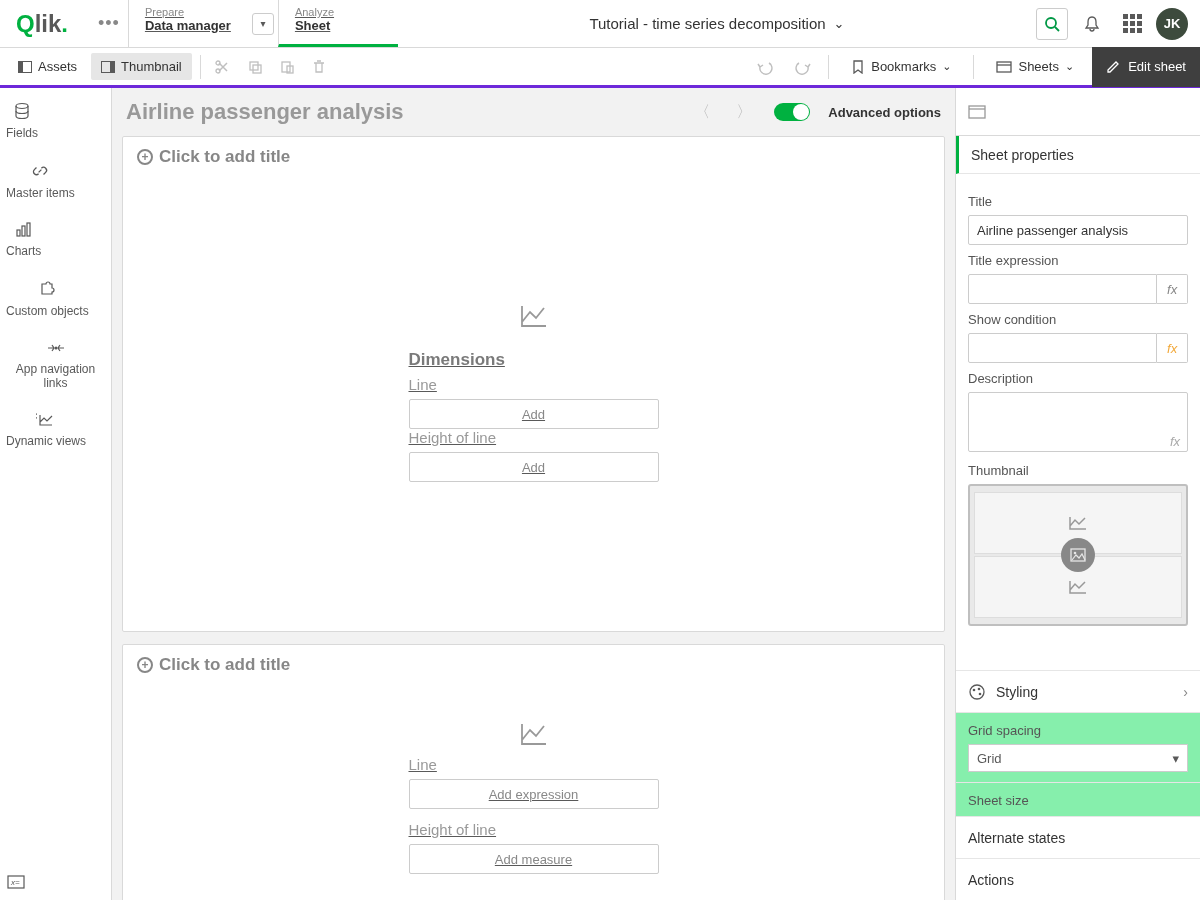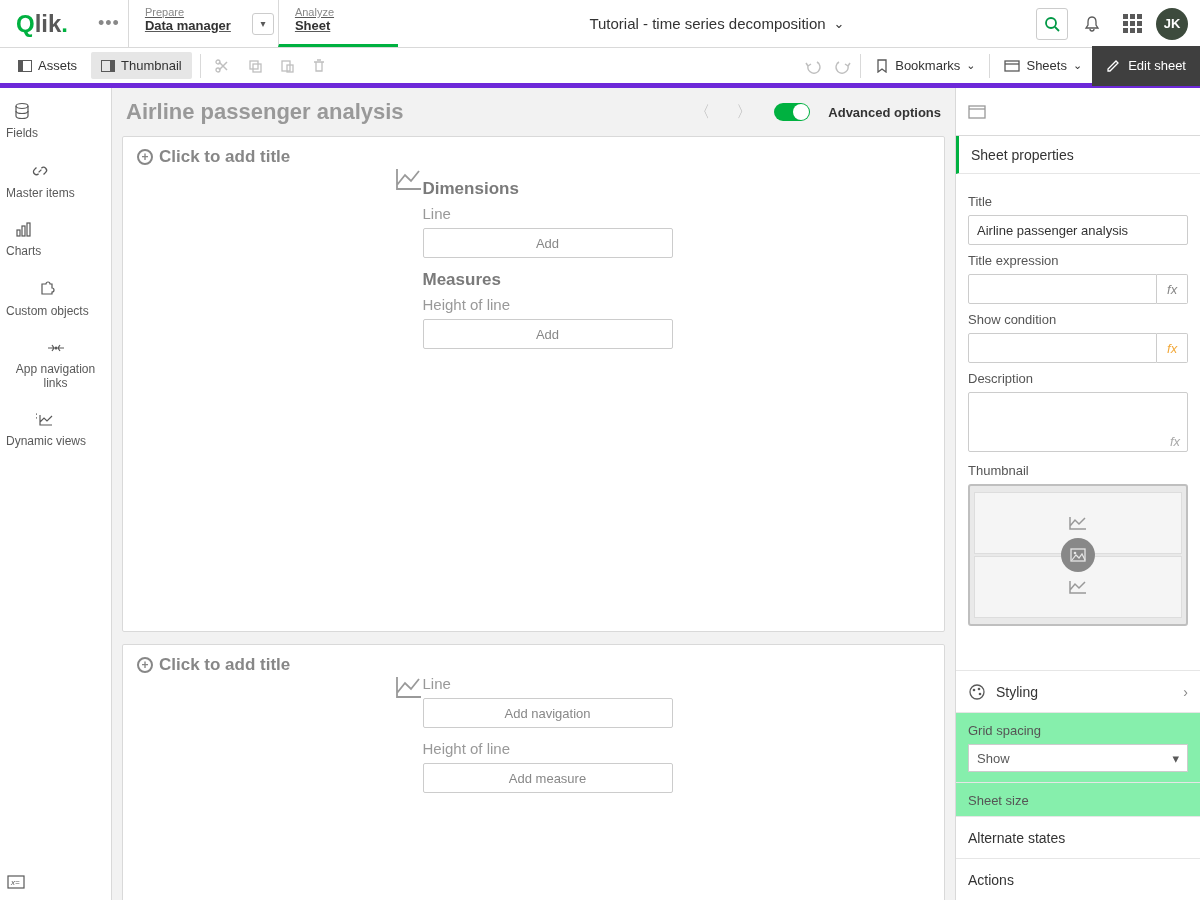--- a/index.html
+++ b/index.html
@@ -16,26 +16,26 @@
   .nav-tab .main { font-size: 13px; color: #333; font-weight: 600; }
   .nav-tab.active { border-bottom: 3px solid #00b140; }
   .nav-tab .chev { position:absolute; right:4px; top:50%; transform:translateY(-50%); width:22px; height:22px; border:1px solid #ccc; border-radius:3px; display:flex; align-items:center; justify-content:center; font-size:10px; color:#595959; background:#fff;}
   .header-title { flex:1; display:flex; align-items:center; justify-content:center; font-size:15px; color:#333; font-weight:400; gap:8px; }
   .header-right { display:flex; align-items:center; gap:8px; padding-right:12px;}
   .icon-btn { width:32px; height:32px; border:1px solid #ccc; border-radius:3px; display:flex; align-items:center; justify-content:center; color:#595959; background:#fff;}
   .icon-btn.plain { border:none; }
   .avatar { width:32px; height:32px; border-radius:50%; background:#3d4b3d; color:#fff; display:flex; align-items:center; justify-content:center; font-weight:600; font-size:13px;}
   
   
-  .toolbar { height: 40px; display:flex; align-items:center; border-bottom:5px solid #6d28d9; padding: 0 8px; gap:4px;}
+  .toolbar { height: 40px; display:flex; align-items:center; border-bottom:3px solid #6d28d9; padding: 0 8px; gap:4px;}
   .tool-tab { display:flex; align-items:center; gap:6px; padding: 6px 10px; border-radius:2px; color:#333; font-size:13px;}
   .tool-tab.pressed { background:#e6e6e6; }
   .tool-sep { width:1px; height:24px; background:#d9d9d9; margin: 0 4px;}
   .tool-ico { width:28px; height:28px; display:flex; align-items:center; justify-content:center; color:#b3b3b3; }
-  .toolbar-right { margin-left:auto; display:flex; align-items:center; gap:0;}
+  .toolbar-right { margin-left:auto; display:flex; align-items:center; gap:8px;}
   .tb-btn { display:flex; align-items:center; gap:6px; padding: 6px 10px; color:#333; }
   .edit-sheet { background:#3f3f3f; color:#fff; height:40px; padding: 0 14px; display:flex; align-items:center; gap:8px; margin-right:-8px;}
   
   
   .main { display:flex; height: calc(900px - 48px - 40px); }
   .left-rail { width:112px; border-right:1px solid #d9d9d9; display:flex; flex-direction:column; align-items:flex-start; padding-top: 14px; gap:22px; position:relative;}
   .rail-item { display:flex; flex-direction:column; align-items:center; gap:6px; color:#595959; font-size:12px; text-align:center; padding: 0 6px;}
   .rail-item .ri-icon { font-size:18px; color:#595959;}
   .rail-bottom { position:absolute; bottom:10px; }
   
@@ -48,21 +48,21 @@
   .toggle { width:36px; height:18px; border-radius:10px; background:#00b140; position:relative;}
   .toggle .knob { position:absolute; right:1px; top:1px; width:16px; height:16px; background:#fff; border-radius:50%;}
   .adv-label { color:#333; font-weight:600; font-size:13px; }
   
   .canvas-body { flex:1; overflow:auto; padding: 0 10px 10px;}
   .viz-card { background:#fff; border:1px solid #d9d9d9; border-radius:2px; margin-bottom:12px; padding: 10px 14px; }
   .viz-card.tall { height: 496px; }
   .viz-card.short { height: 290px; }
   .add-title { display:flex; align-items:center; gap:6px; font-size:17px; font-weight:700; color:#878787;}
   .plus-circ { width:16px; height:16px; border:2px solid #878787; border-radius:50%; display:inline-flex; align-items:center; justify-content:center; font-size:12px; line-height:1; }
-  .viz-inner { display:flex; flex-direction:row; align-items:flex-start; justify-content:center; height: calc(100% - 22px);}
+  .viz-inner { display:flex; flex-direction:column; align-items:center; justify-content:center; height: calc(100% - 22px); text-decoration: underline;}
   .chart-icon-lg { font-size:26px; color:#999; margin-bottom:10px;}
   .spec-block { width: 250px; }
   .spec-h { font-size:17px; font-weight:700; color:#7a7a7a; margin-top:12px; margin-bottom:6px;}
   .spec-sub { font-size:15px; color:#999; margin-bottom:6px;}
   .add-btn { width:100%; height:30px; border:1px solid #ccc; background:#fff; color:#888; font-size:13px; display:flex; align-items:center; justify-content:center; border-radius:2px;}
   
   
   .right-panel { width:245px; border-left:1px solid #d9d9d9; background:#fff; display:flex; flex-direction:column; overflow:hidden;}
   .rp-top { height:48px; border-bottom:1px solid #d9d9d9; display:flex; align-items:center; padding-left:12px; color:#888; font-size:16px;}
   .rp-tab { height:38px; display:flex; align-items:center; padding-left:12px; border-left:3px solid #00b140; font-size:14px; color:#333; border-bottom:1px solid #e6e6e6;}
@@ -313,21 +313,20 @@
               <svg width="28" height="24">
                 <path d="M2 2 L2 22 L26 22 M2 18 L10 8 L16 14 L24 4" fill="none" stroke="#999" stroke-width="1.8"></path>
               </svg>
             </div>
           <div class="spec-block">
             <div class="spec-h">Dimensions</div>
             <div class="spec-sub">Line</div>
             <div class="add-btn">
                 <span>Add</span>
               </div>
-            <div class="spec-h">Measures</div>
             <div class="spec-sub">Height of line</div>
             <div class="add-btn">
                 <span>Add</span>
               </div>
           </div>
         </div>
       </div>
 
       <div class="viz-card short">
         <div class="add-title">
@@ -336,21 +335,21 @@
         </div>
         <div class="viz-inner" style="padding-top:0;">
           <div class="chart-icon-lg">
               <svg width="28" height="24">
                 <path d="M2 2 L2 22 L26 22 M2 18 L10 8 L16 14 L24 4" fill="none" stroke="#999" stroke-width="1.8"></path>
               </svg>
             </div>
           <div class="spec-block">
             <div class="spec-sub">Line</div>
             <div class="add-btn">
-                <span>Add navigation</span>
+                <span>Add expression</span>
               </div>
             <div class="spec-sub" style="margin-top:12px;">Height of line</div>
             <div class="add-btn">
                 <span>Add measure</span>
               </div>
           </div>
         </div>
       </div>
 
     </div>
@@ -417,21 +416,21 @@
           <circle cx="11" cy="6" r="1.3" fill="#595959"></circle>
           <circle cx="12" cy="11" r="1.3" fill="#595959"></circle>
         </svg>
       <span>Styling</span>
       <span class="chev-r">›</span>
     </div>
 
     <div class="sub-section">
       <div class="field-label" style="margin-top:0;">Grid spacing</div>
       <div class="select">
-        <span>Show</span>
+        <span>Grid</span>
         <span>▾</span>
       </div>
     </div>
 
     <div class="sub-section" style="padding-bottom:2px;">
       <div class="field-label" style="margin-top:0;">Sheet size</div>
     </div>
 
     <div class="acc-row">
       <span>Alternate states</span>

